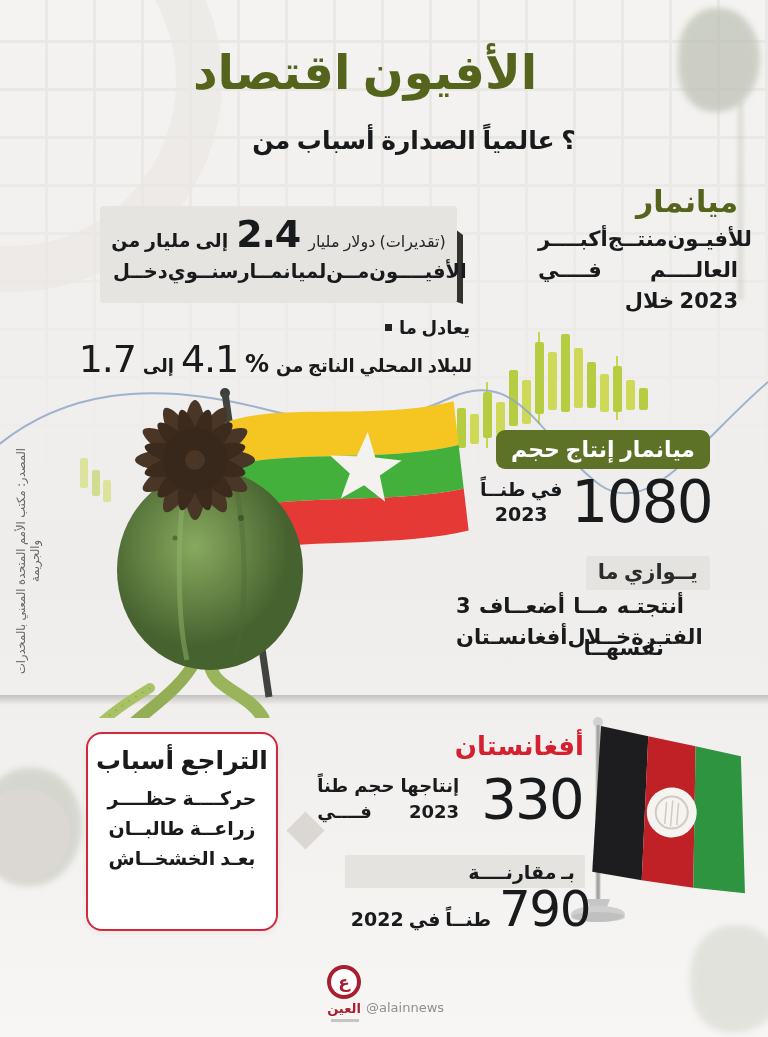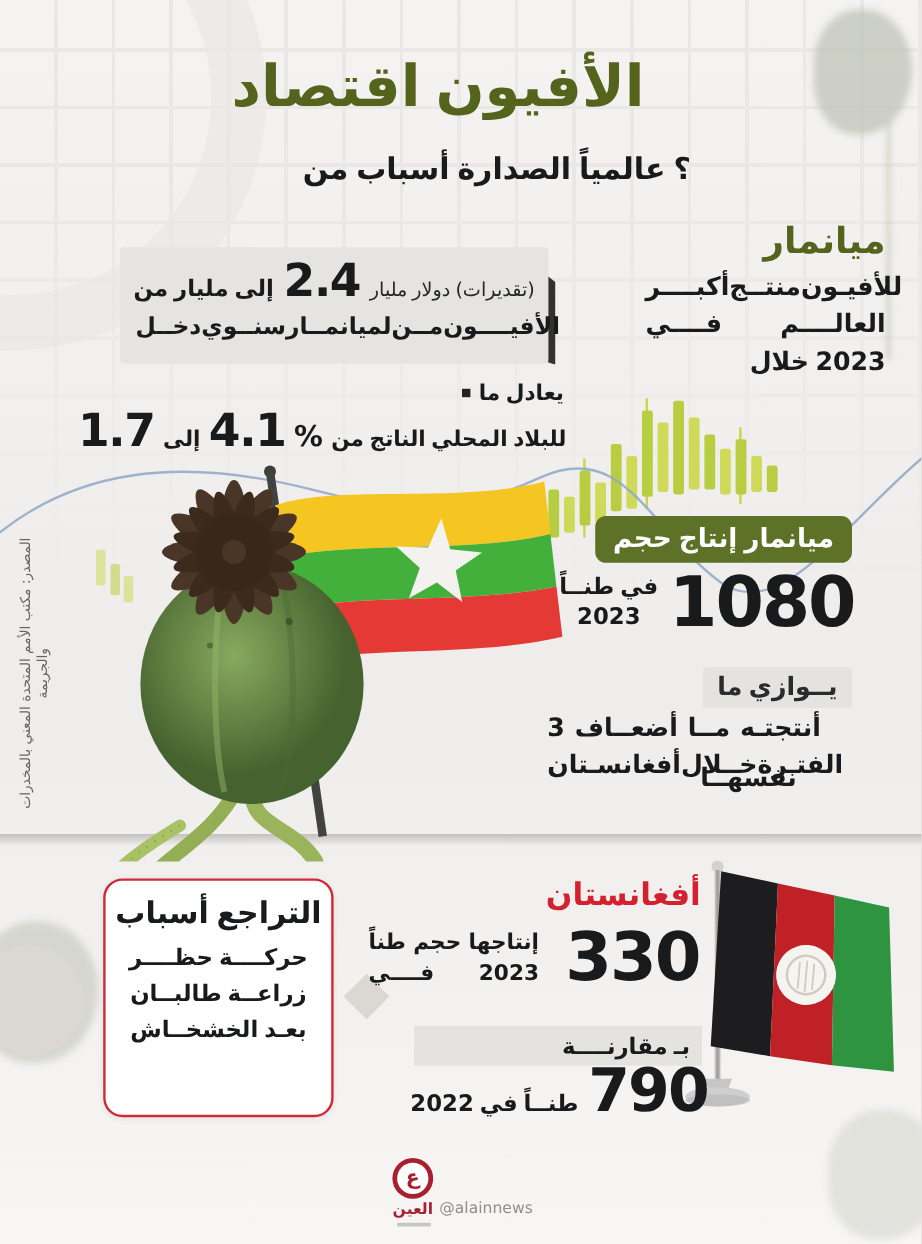--- a/index.html
+++ b/index.html
@@ -40,21 +40,21 @@
   .box1-lead{font-size:19px;font-weight:700;}
   .box1-amount{font-size:38px;font-weight:800;letter-spacing:-.03em;line-height:1;}
   .box1-tail{font-size:16px;font-weight:400;color:#26272a;}
   .box1-r2{margin:7px 13px 0;font-size:19.5px;font-weight:700;}
   .wedge{left:448px;top:222px;width:15px;height:82px;background:#34322e;
     clip-path:polygon(0 2%,100% 16%,100% 100%,0 94%);z-index:2;}
   .gdp-label{right:298px;top:317px;display:flex;direction:ltr;align-items:center;gap:7px;
     font-size:18px;font-weight:700;z-index:3;}
   .bullet{width:7px;height:7px;background:#222;display:inline-block;}
   .gdp-line{right:296px;top:340px;display:flex;direction:ltr;align-items:baseline;gap:7px;z-index:3;}
-  .bignum{font-weight:700;letter-spacing:-.03em;line-height:1;}
+  .bignum{font-weight:400;letter-spacing:-.03em;line-height:1;}
   .n38{font-size:38px;} .pct{font-size:24px;font-weight:800;}
   .small18{font-size:18px;font-weight:700;}
   .prod-badge{right:58px;top:430px;background:#5d7127;color:#fff;border-radius:9px;
     padding:7px 15px;font-size:22px;font-weight:700;z-index:3;}
   .prod-row{right:56px;top:473px;display:flex;direction:ltr;align-items:center;gap:9px;z-index:3;}
   .unit-stack{display:flex;flex-direction:column;font-size:19px;font-weight:700;line-height:25px;}
   .n58{font-size:58px;}
   .equiv-badge{right:58px;top:556px;background:#e5e3e0;color:#2a2b2d;border-radius:2px;
     padding:4px 12px 6px;font-size:21px;font-weight:700;z-index:3;}
   .eq{right:84px;width:228px;font-size:21px;font-weight:700;z-index:3;}

